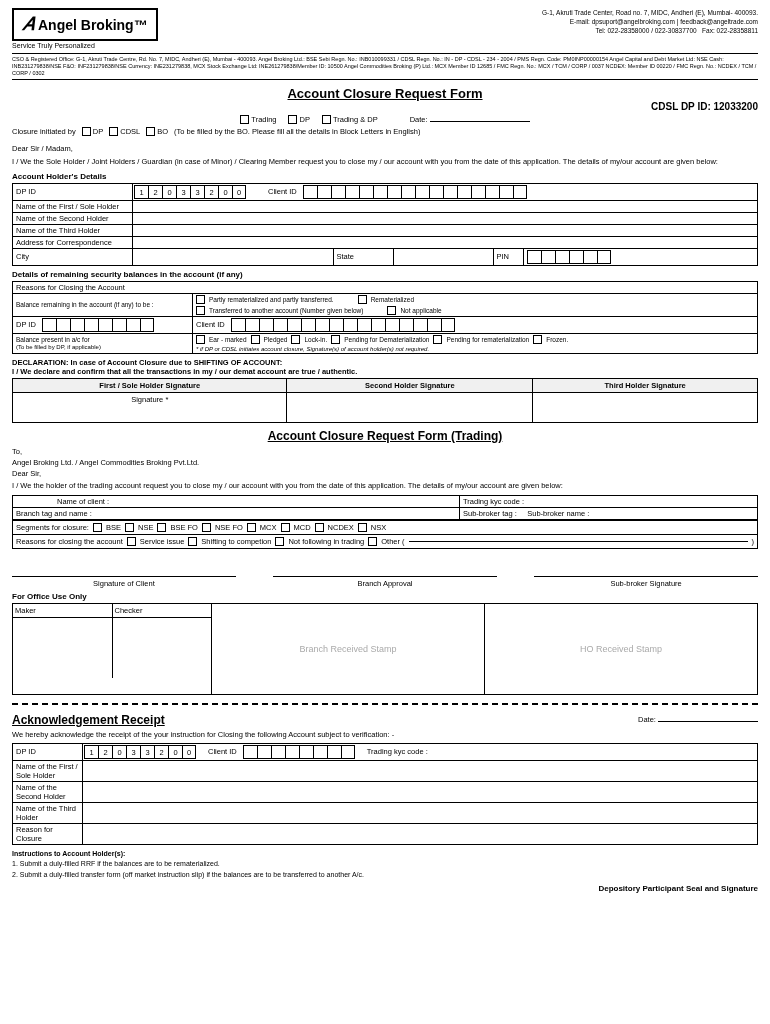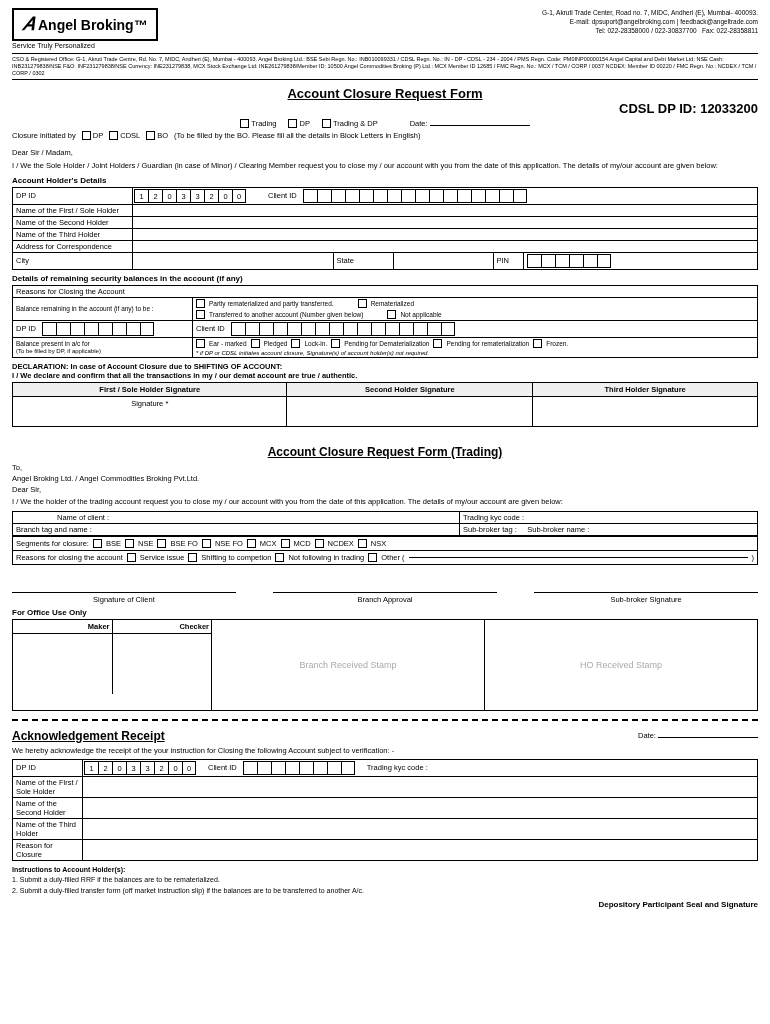--- a/index.html
+++ b/index.html
@@ -64,21 +64,21 @@
       margin-bottom: 6px;
     }
     .form-title {
       text-align: center;
       font-size: 13px;
       font-weight: bold;
       text-decoration: underline;
     }
     .cdsl-id {
       text-align: right;
-      font-size: 13px;
+      font-size: 10px;
       font-weight: bold;
       margin-bottom: 3px;
     }
     .checkboxes-row {
       display: flex;
       align-items: flex-start;
       justify-content: center;
       gap: 12px;
       margin-bottom: 3px;
       font-size: 7.5px;
@@ -166,21 +166,21 @@
       text-align: center;
       font-size: 7.5px;
       padding: 2px 3px;
       background: #f0f0f0;
     }
     .trading-title {
       text-align: center;
       font-size: 12px;
       font-weight: bold;
       text-decoration: underline;
-      margin: 18px 0 4px 0;
+      margin: 6px 0 4px 0;
     }
     .to-row {
       font-size: 7.5px;
       margin-bottom: 2px;
     }
     .trading-body {
       font-size: 7.5px;
       line-height: 1.5;
       margin-bottom: 4px;
     }
@@ -236,23 +236,23 @@
       width: 200px;
     }
     .maker-checker-header {
       display: flex;
     }
     .maker-checker-header div {
       flex: 1;
       border-bottom: 1px solid #000;
       border-right: 1px solid #000;
       padding: 2px;
-      text-align: right;
-      font-size: 7.5px;
-      font-weight: bold;
+      text-align: left;
+      font-size: 7.5px;
+      font-weight: normal;
     }
     .maker-checker-header div:last-child {
       border-right: none;
     }
     .maker-checker-body {
       display: flex;
       height: 60px;
     }
     .maker-checker-body div {
       flex: 1;

